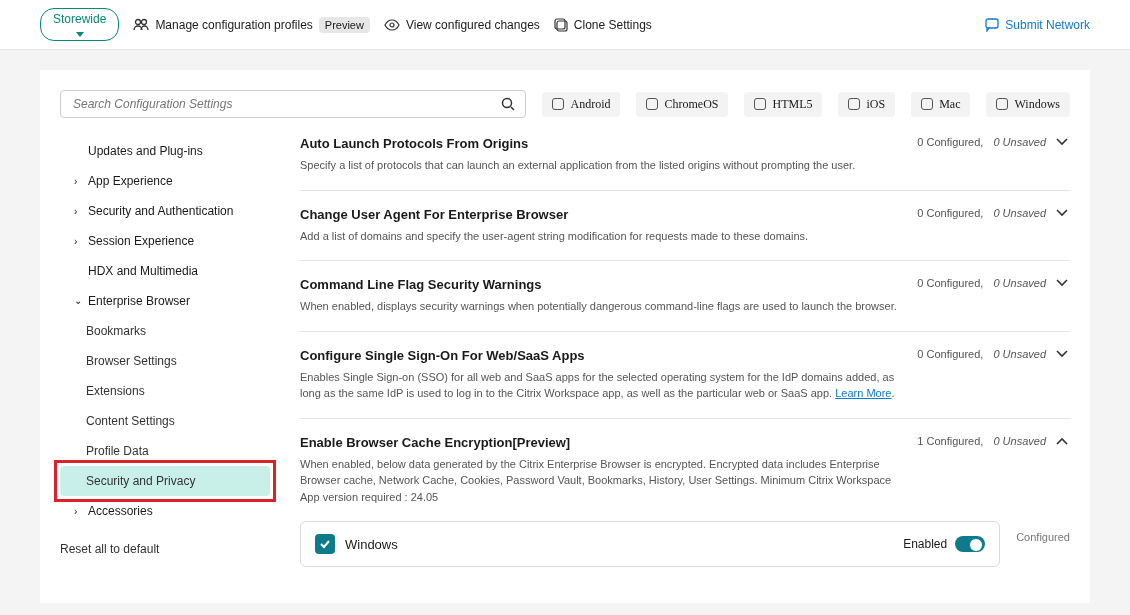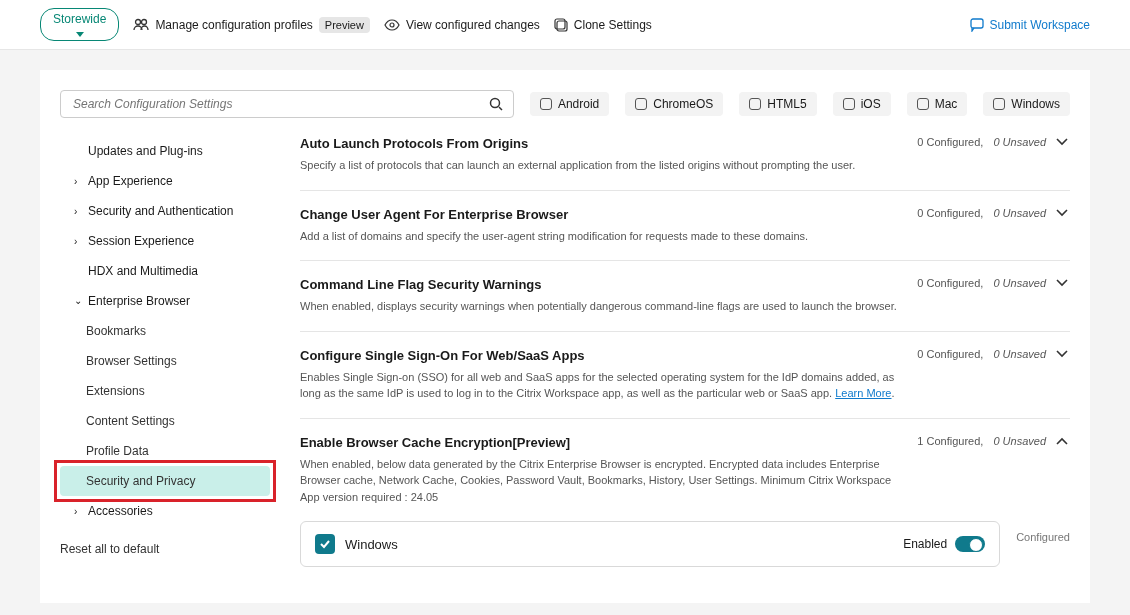--- a/index.html
+++ b/index.html
@@ -84,20 +84,21 @@
   }
   .os-pill {
     background: #f3f3f3;
     border-radius: 4px;
     padding: 5px 10px;
     display:flex;
     align-items:center;
     gap: 6px;
     cursor:pointer;
     font-size: 12px;
+    font-family: Liberation Serif, serif;
   }
   .os-pill .cbox {
     width: 12px; height: 12px;
     border: 1.5px solid #555;
     border-radius: 3px;
     display:inline-block;
   }
   .layout { display:flex; gap: 30px; }
   .sidebar { width: 210px; flex-shrink:0; position:relative;}
   .side-item {
@@ -207,21 +208,21 @@
       <rect x="1" y="1" width="10" height="10" rx="2" fill="none" stroke="#333" stroke-width="1.2"></rect>
     </svg>
     <span>Clone Settings</span>
   </div>
   <div class="spacer"></div>
   <div class="feedback">
     <svg width="14" height="14">
       <rect x="1" y="1" width="12" height="9" rx="2" fill="none" stroke="#0f7acc" stroke-width="1.3"></rect>
       <path d="M4 10l-2 3v-3" fill="none" stroke="#0f7acc" stroke-width="1.3"></path>
     </svg>
-    <span>Submit Workspace</span>
+    <span>Submit Network</span>
   </div>
 </div>
 
 <div class="content-frame">
 
   <div class="toprow">
     <div class="search-wrap">
       <input placeholder="Search Configuration Settings" style="">
       <svg width="14" height="14">
         <circle cx="6" cy="6" r="4.5" fill="none" stroke="#333" stroke-width="1.5"></circle>

